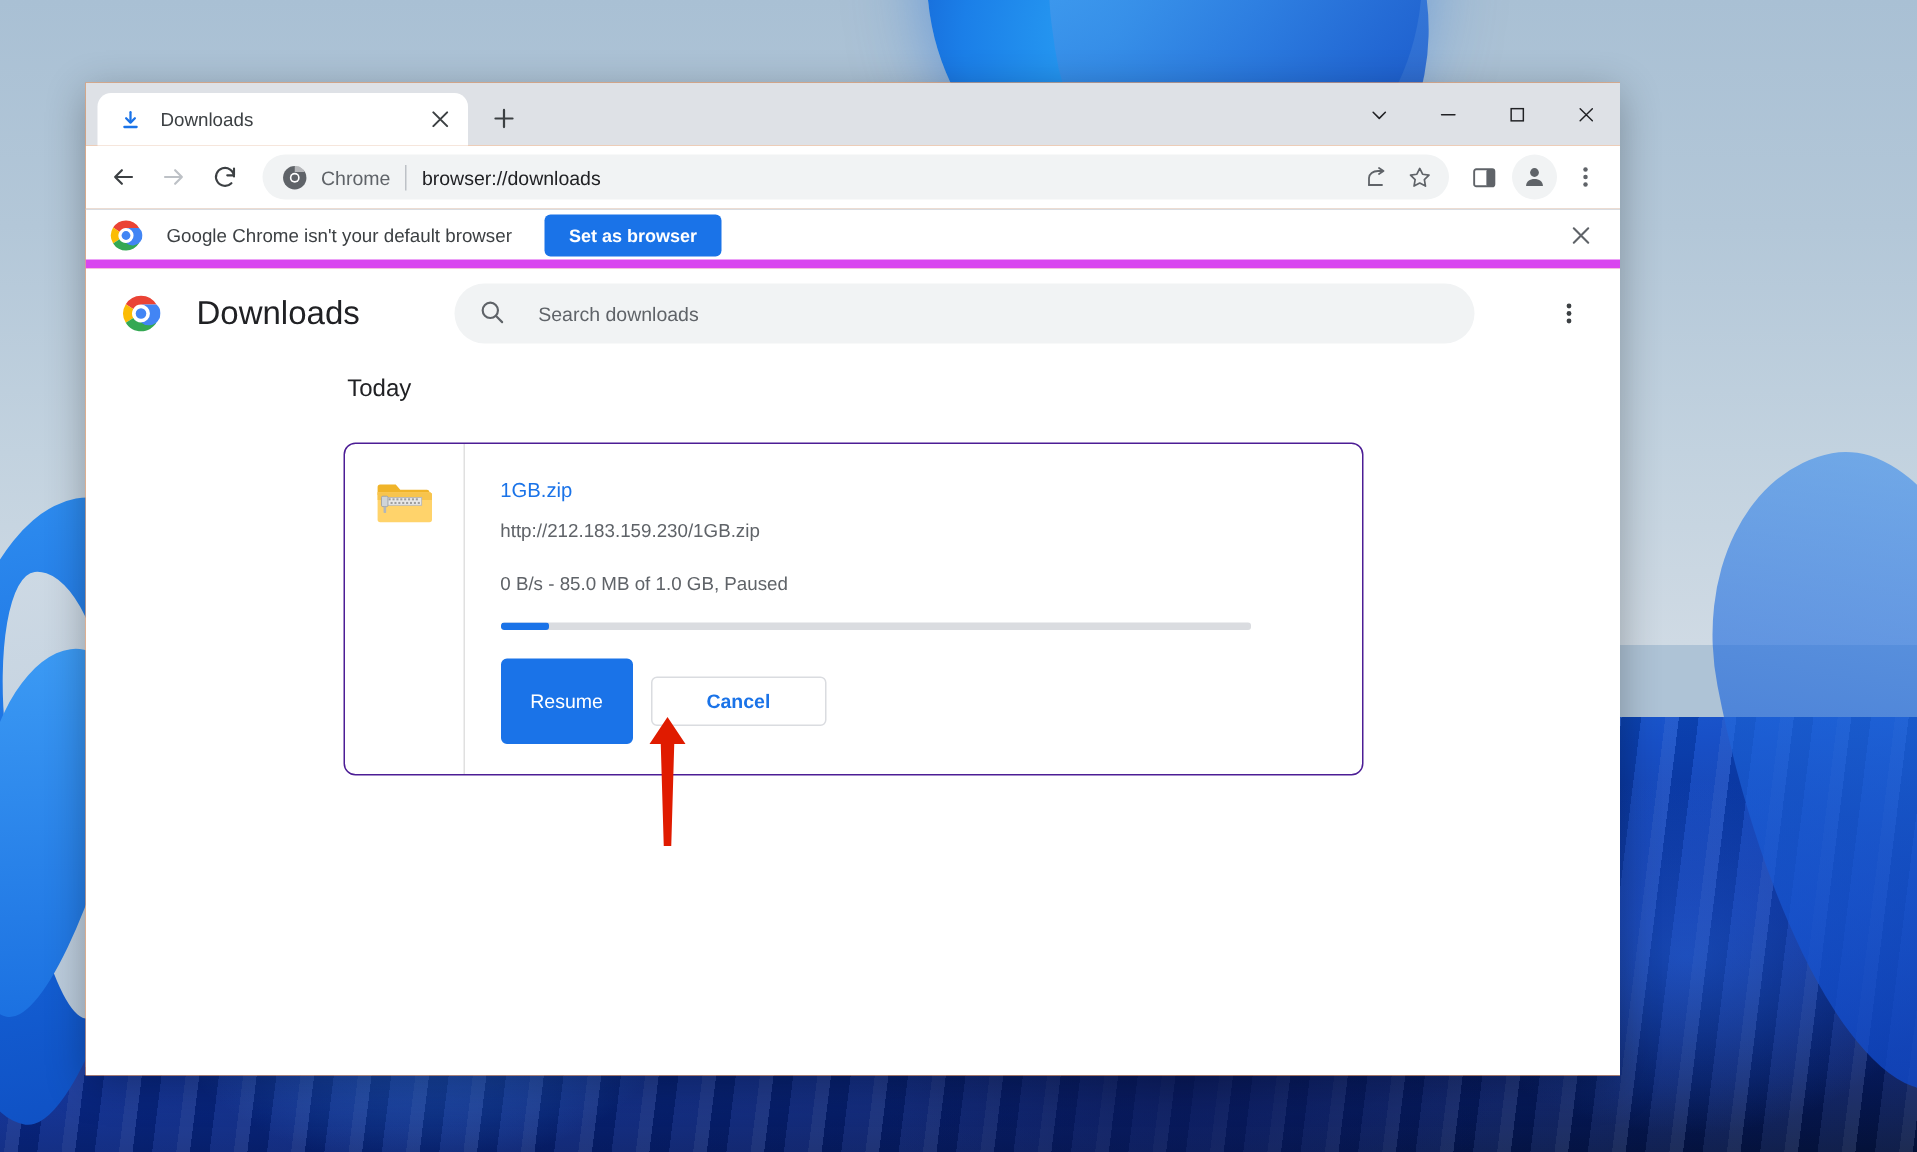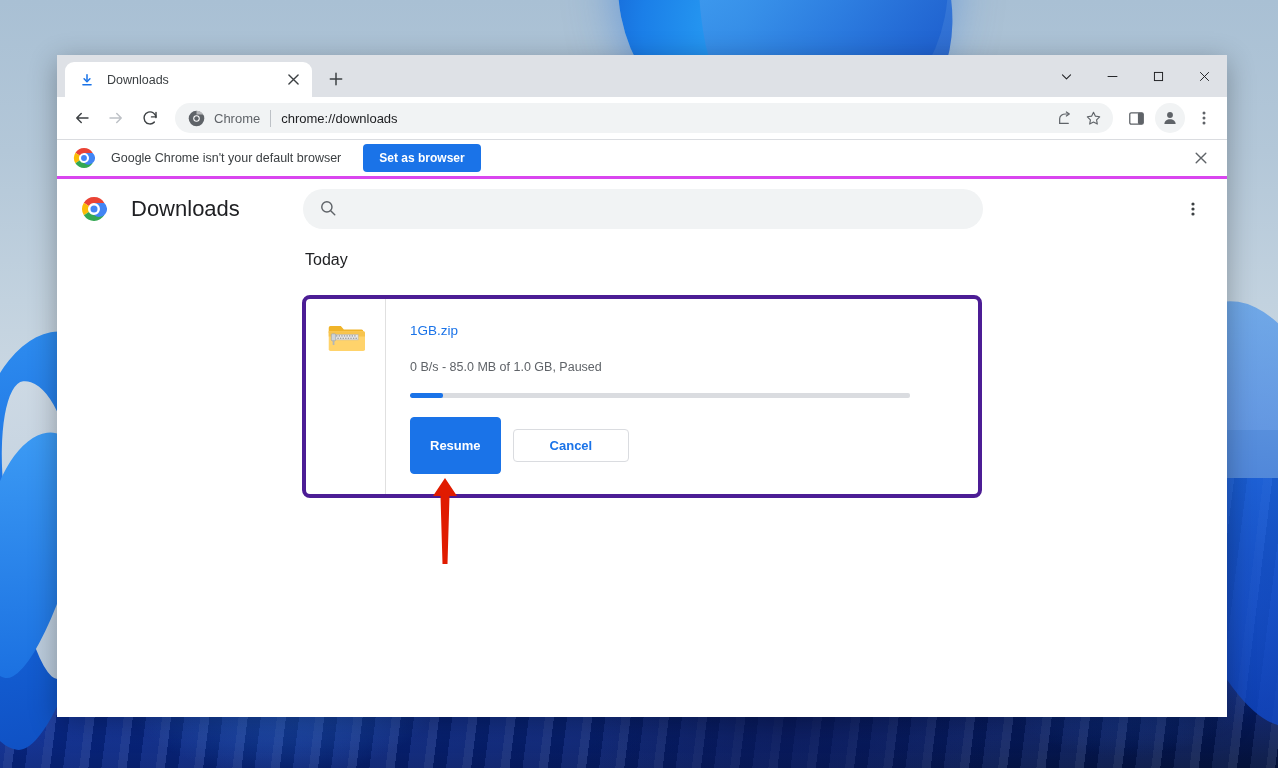--- a/index.html
+++ b/index.html
@@ -80,21 +80,21 @@
     right: -70px; top: 300px; width: 190px; height: 430px;
     background: linear-gradient(200deg, rgba(50,140,240,0.55), rgba(15,70,200,0.8));
     border-radius: 55% 45% 50% 50% / 32% 36% 64% 68%;
     transform: rotate(-11deg);
   }
 
   
   #window {
     position: absolute;
     left: 57px; top: 55px;
-    width: 1170px; height: 662px;
+    width: 1023px; height: 662px;
     background: #f97316;
     box-shadow: 0 6px 26px rgba(0,0,0,0.30);
     overflow: hidden;
     display: flex;
     flex-direction: column;
   }
 
   
   .tabstrip {
     position: relative;
@@ -227,21 +227,21 @@
     display: flex; align-items: center; justify-content: center;
     cursor: pointer;
     flex: 0 0 30px;
   }
 
   
   .infobar {
     height: 40px;
     background: #ffffff;
     border-top: 1px solid #dadce0;
-    border-bottom: 3px solid #d946ef;
+    border-bottom: 6px solid #d946ef;
     display: flex;
     align-items: center;
     padding: 0 12px 0 16px;
     flex: 0 0 auto;
   }
   .infobar-icon { width: 22px; height: 22px; flex: 0 0 22px; }
   .infobar-text {
     font-size: 12.5px;
     color: #3c4043;
     margin-left: 16px;
@@ -325,21 +325,21 @@
     width: 680px;
     margin: 0 auto;
     font-size: 16px;
     color: #202124;
     padding-left: 3px;
   }
   .dl-card {
     width: 680px;
     margin: 26px auto 0 auto;
     background: #ffffff;
-    border: 4px solid #4c1d95;
+    border: 1px solid #4c1d95;
     border-radius: 8px;
     display: flex;
     min-height: 182px;
     overflow: hidden;
   }
   .dl-iconpane {
     width: 80px;
     flex: 0 0 80px;
     border-right: 1px solid #e0e0e0;
     display: flex;
@@ -389,21 +389,21 @@
     display: flex;
     align-items: center;
     gap: 12px;
   }
   .btn-primary {
     background: #1a73e8;
     color: #ffffff;
     border: 1px solid #1a73e8;
     border-radius: 4px;
     font-size: 13px;
-    font-weight: bold;
+    font-weight: normal;
     padding: 20px 19px;
     cursor: pointer;
     font-family: "Liberation Sans", sans-serif;
   }
   .btn-secondary {
     background: #ffffff;
     color: #1a73e8;
     border: 1px solid #dadce0;
     border-radius: 4px;
     font-size: 13px;
@@ -507,21 +507,21 @@
         <span class="omni-icon">
           <svg width="17" height="17" viewBox="0 0 24 24">
             <circle cx="12" cy="12" r="11" fill="#5f6368"></circle>
             <circle cx="12" cy="12" r="4.6" fill="#ffffff"></circle>
             <circle cx="12" cy="12" r="3.1" fill="#5f6368"></circle>
             <path d="M12 1a11 11 0 0 1 9.5 5.5H12z" fill="#ffffff" opacity="0.55"></path>
           </svg>
         </span>
         <span class="omni-chip">Chrome</span>
         <span class="omni-sep"></span>
-        <span class="omni-url">chrome://downloads</span>
+        <span class="omni-url">browser://downloads</span>
         <span class="omni-actions">
           <span class="omni-act">
             <svg width="16" height="16" viewBox="0 0 24 24">
               <path d="M4 20v-7c0-4 4-7 9-7h4" stroke="#5f6368" stroke-width="1.8" fill="none" stroke-linecap="round" stroke-linejoin="round"></path>
               <path d="M14 3l4.5 3L14 9" stroke="#5f6368" stroke-width="1.8" fill="none" stroke-linecap="round" stroke-linejoin="round"></path>
               <path d="M4 20h13" stroke="#5f6368" stroke-width="1.8" fill="none" stroke-linecap="round"></path>
             </svg>
           </span>
           <span class="omni-act">
             <svg width="17" height="17" viewBox="0 0 24 24">
@@ -589,20 +589,21 @@
         </span>
         <span class="page-title">Downloads</span>
 
         <div class="searchbar">
           <span class="search-icon">
             <svg width="18" height="18" viewBox="0 0 24 24">
               <circle cx="10.5" cy="10.5" r="6.8" stroke="#5f6368" stroke-width="1.9" fill="none"></circle>
               <path d="M15.6 15.6L21 21" stroke="#5f6368" stroke-width="1.9" stroke-linecap="round"></path>
             </svg>
           </span>
+          <input class="search-input" type="text" placeholder="Search downloads" style="">
         </div>
 
         <span class="page-more">
           <svg width="16" height="16" viewBox="0 0 16 16">
             <circle cx="8" cy="3" r="1.6" fill="#3c4043"></circle>
             <circle cx="8" cy="8" r="1.6" fill="#3c4043"></circle>
             <circle cx="8" cy="13" r="1.6" fill="#3c4043"></circle>
           </svg>
         </span>
       </div>
@@ -637,20 +638,21 @@
                     <rect x="33" y="16.4" width="1.6" height="1.6"></rect>
                 </g>
                 <rect x="5" y="12" width="5" height="8" rx="1" fill="#cfd4d8" stroke="#9aa0a6" stroke-width="0.7"></rect>
                 <rect x="6.6" y="20" width="2" height="5" rx="0.6" fill="#b0b6bb"></rect>
               </svg>
             </span>
           </div>
 
           <div class="dl-main">
             <a class="dl-filename">1GB.zip</a>
+            <div class="dl-url">http://212.183.159.230/1GB.zip</div>
             <div class="dl-status">0 B/s - 85.0 MB of 1.0 GB, Paused</div>
             <div class="progress-track">
               <div class="progress-fill" id="progressFill" style="width: 6.5%;"></div>
             </div>
             <div class="dl-actions">
               <button class="btn-primary">Resume</button>
               <button class="btn-secondary">Cancel</button>
             </div>
           </div>
         </div>

